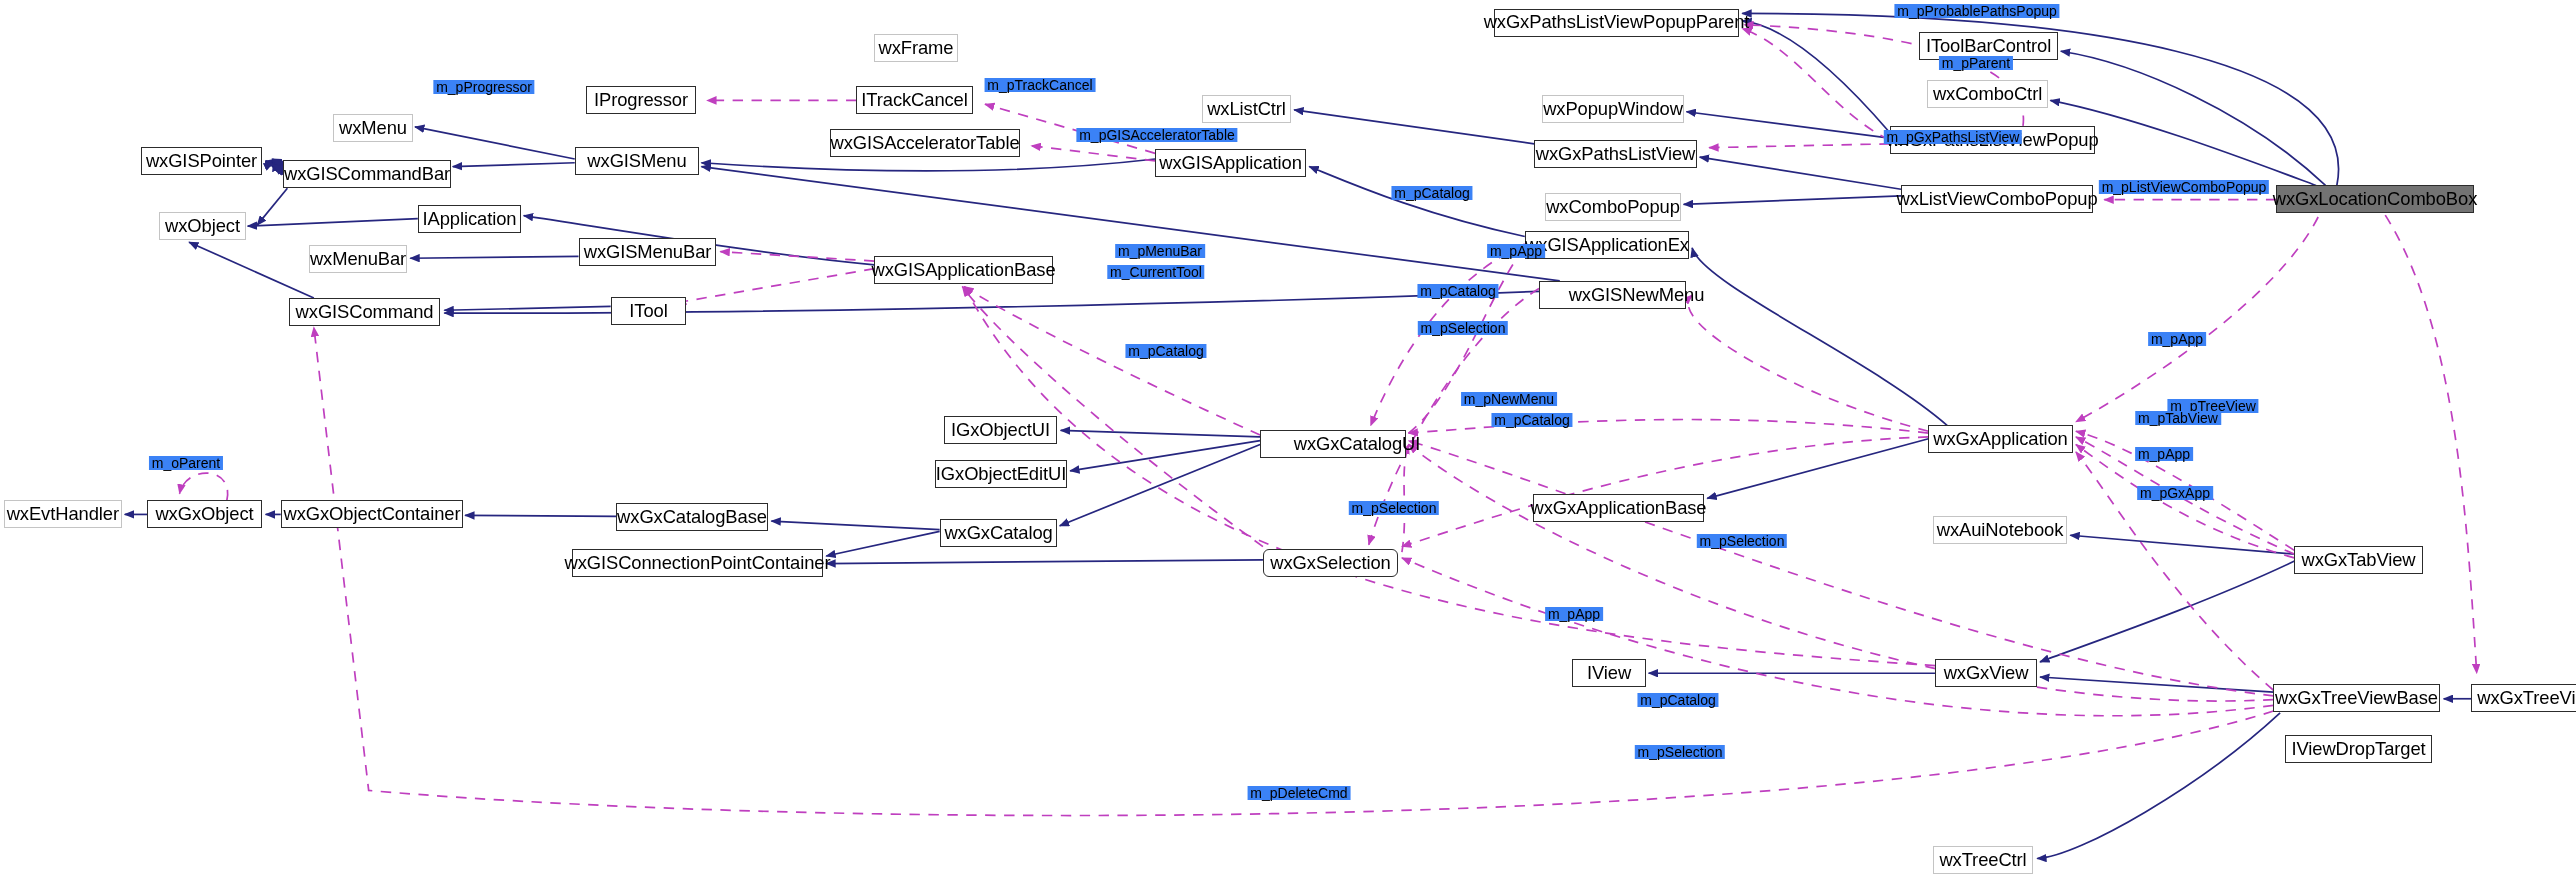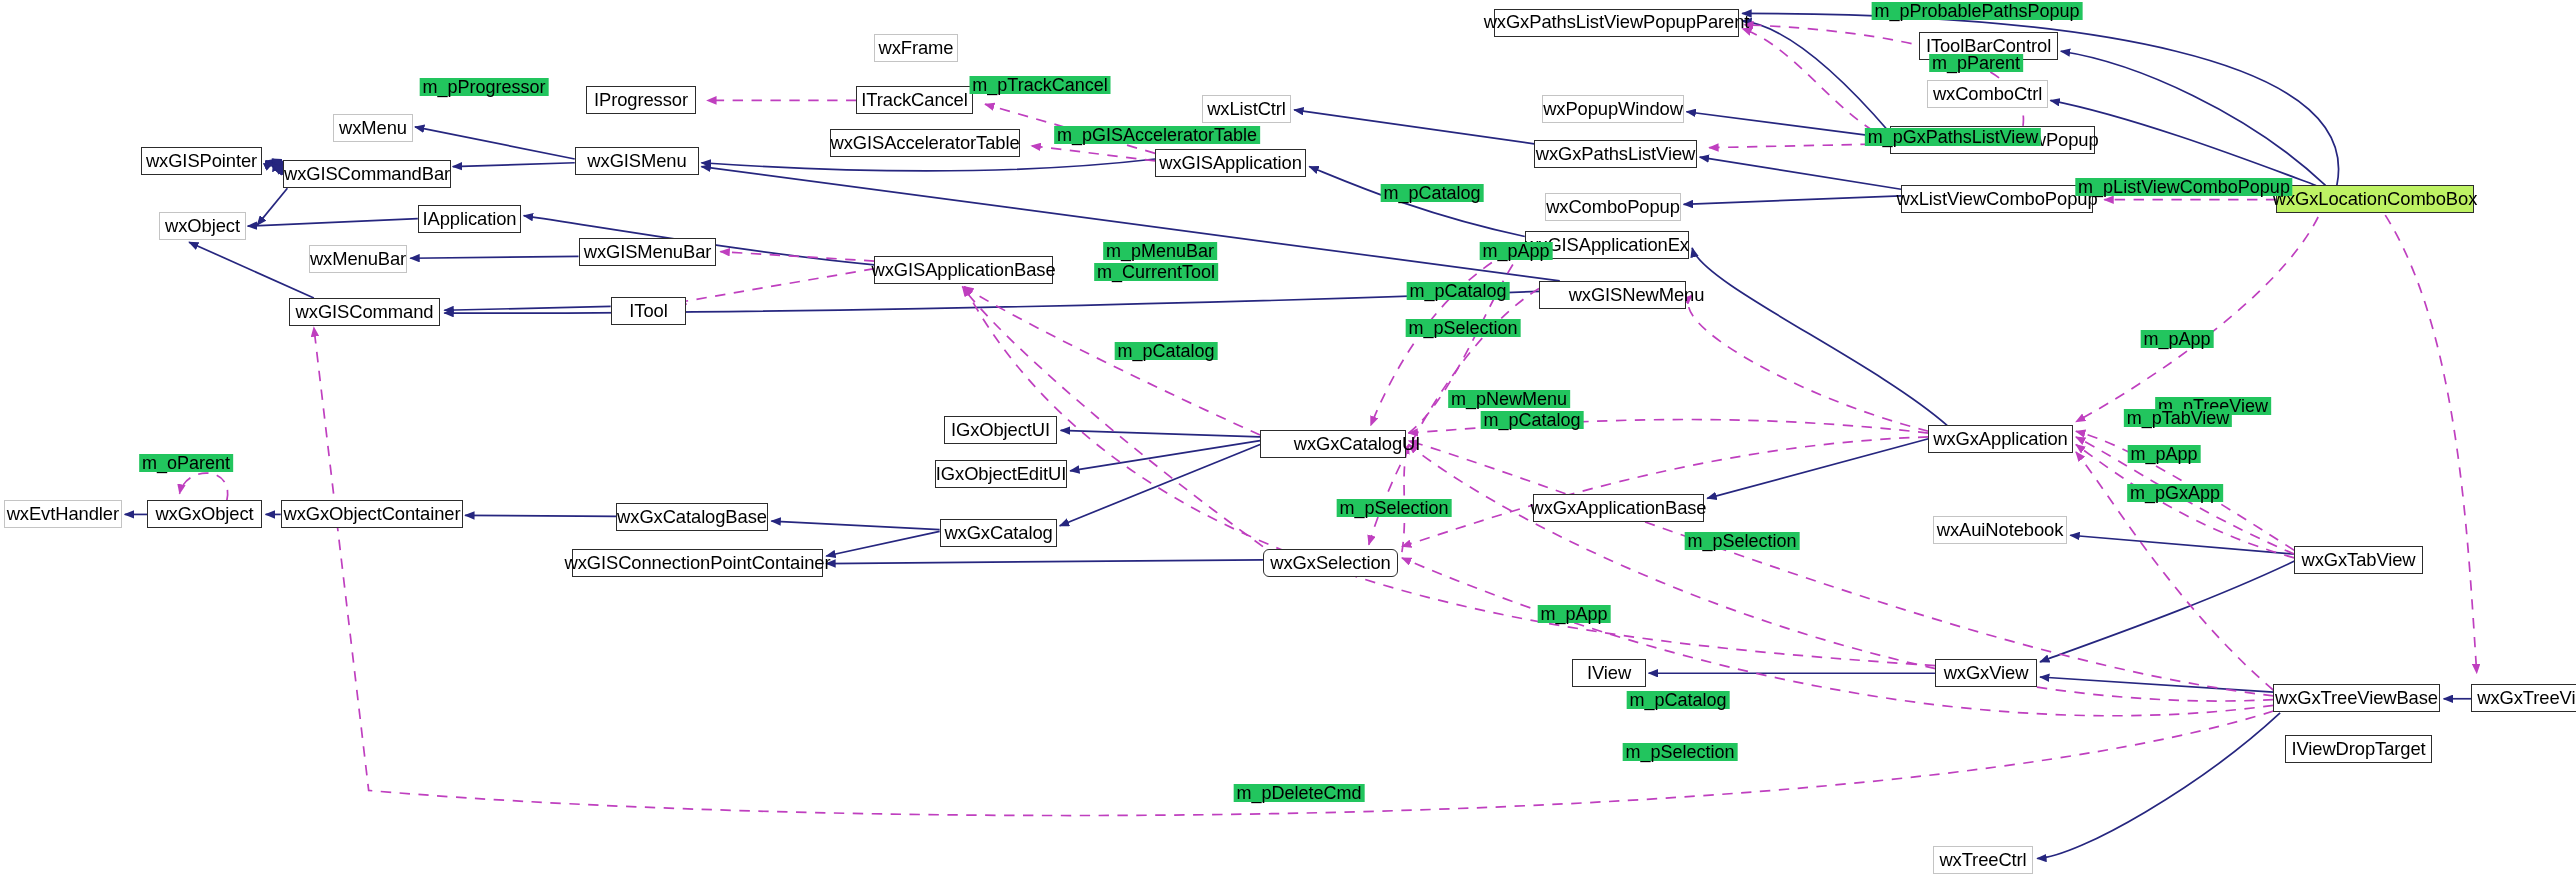--- a/index.html
+++ b/index.html
@@ -36,34 +36,34 @@
   }
   
   .node.strong {
     border: 1.5px solid #2c2c2c;
   }
   .node.weak {
     border: 1.1px solid #c4c4c4;
   }
   .node.current {
     border: 1.5px solid #2c2c2c;
-    background: #bef264;
+    background: #737373;
   }
   .node-label {
     font-size: 18.4px;
     color: #000000;
     line-height: 1;
     padding: 0 6.6px;
   }
   .edge-label {
     position: absolute;
-    font-size: 18px;
+    font-size: 14px;
     color: #000000;
     white-space: nowrap;
-    background: #22c55e;
+    background: #3b82f6;
     line-height: 1;
     padding: 0 2.8px;
     transform: translate(-50%, -50%);
   }
 </style>
 </head>
 <body>
 
 <div id="diagram">
 

